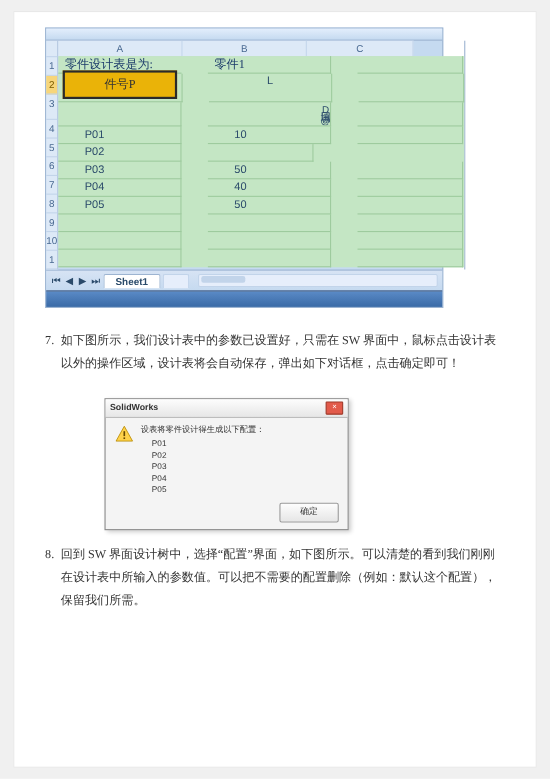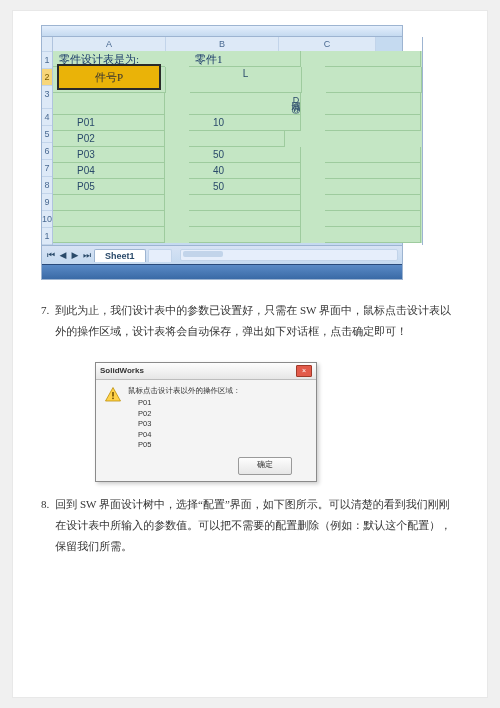--- a/index.html
+++ b/index.html
@@ -228,21 +228,21 @@
     color: #333;
     line-height: 1.4;
   }
   .sw-icon {
     width: 18px; height: 18px;
     flex: 0 0 auto;
   }
   .sw-msg { flex:1; }
   .sw-footer {
     display:flex; justify-content:flex-end;
-    padding: 2px 24px 6px 8px;
+    padding: 2px 8px 6px 8px;
   }
   .sw-ok {
     min-width: 52px;
     height: 16px;
     font-size: 8px;
     line-height: 14px;
     background: linear-gradient(#fdfdfd,#e6e6e6);
     border: 1px solid #9a9a9a;
     border-radius: 2px;
     text-align:center;
@@ -358,38 +358,38 @@
       <span class="excel-nav">⏭</span>
       <span class="excel-tab">Sheet1</span>
       <span class="excel-tab-ghost"></span>
       <div class="excel-hscroll"></div>
     </div>
     <div class="excel-status"></div>
   </div>
 
   <div class="step">
     <div class="step-num">7.</div>
-    <div class="step-text">到此为止，我们设计表中的参数已设置好，只需在 SW 界面中，鼠标点击设计表以外的操作区域，设计表将会自动保存，弹出如下对话框，点击确定即可！</div>
+    <div class="step-text">如下图所示，我们设计表中的参数已设置好，只需在 SW 界面中，鼠标点击设计表以外的操作区域，设计表将会自动保存，弹出如下对话框，点击确定即可！</div>
   </div>
 
   <div class="sw-dialog">
     <div class="sw-titlebar">
       <span class="title">SolidWorks</span>
       <span class="close">×</span>
     </div>
     <div class="sw-body">
       <span class="sw-icon">
         <svg viewBox="0 0 24 24" width="18" height="18">
           <path d="M12 2 L22 20 L2 20 Z" fill="#ffd24a" stroke="#b88a00" stroke-width="1"></path>
           <rect x="11" y="8" width="2" height="6" fill="#6a4a00"></rect>
           <rect x="11" y="15.5" width="2" height="2" fill="#6a4a00"></rect>
         </svg>
       </span>
       <div class="sw-msg">
-        <div>鼠标点击设计表以外的操作区域：</div>
+        <div>设表将零件设计得生成以下配置：</div>
         <div style="padding:2px 0 0 10px">
           <div>P01</div>
           <div>P02</div>
           <div>P03</div>
           <div>P04</div>
           <div>P05</div>
         </div>
       </div>
     </div>
     <div class="sw-footer">

